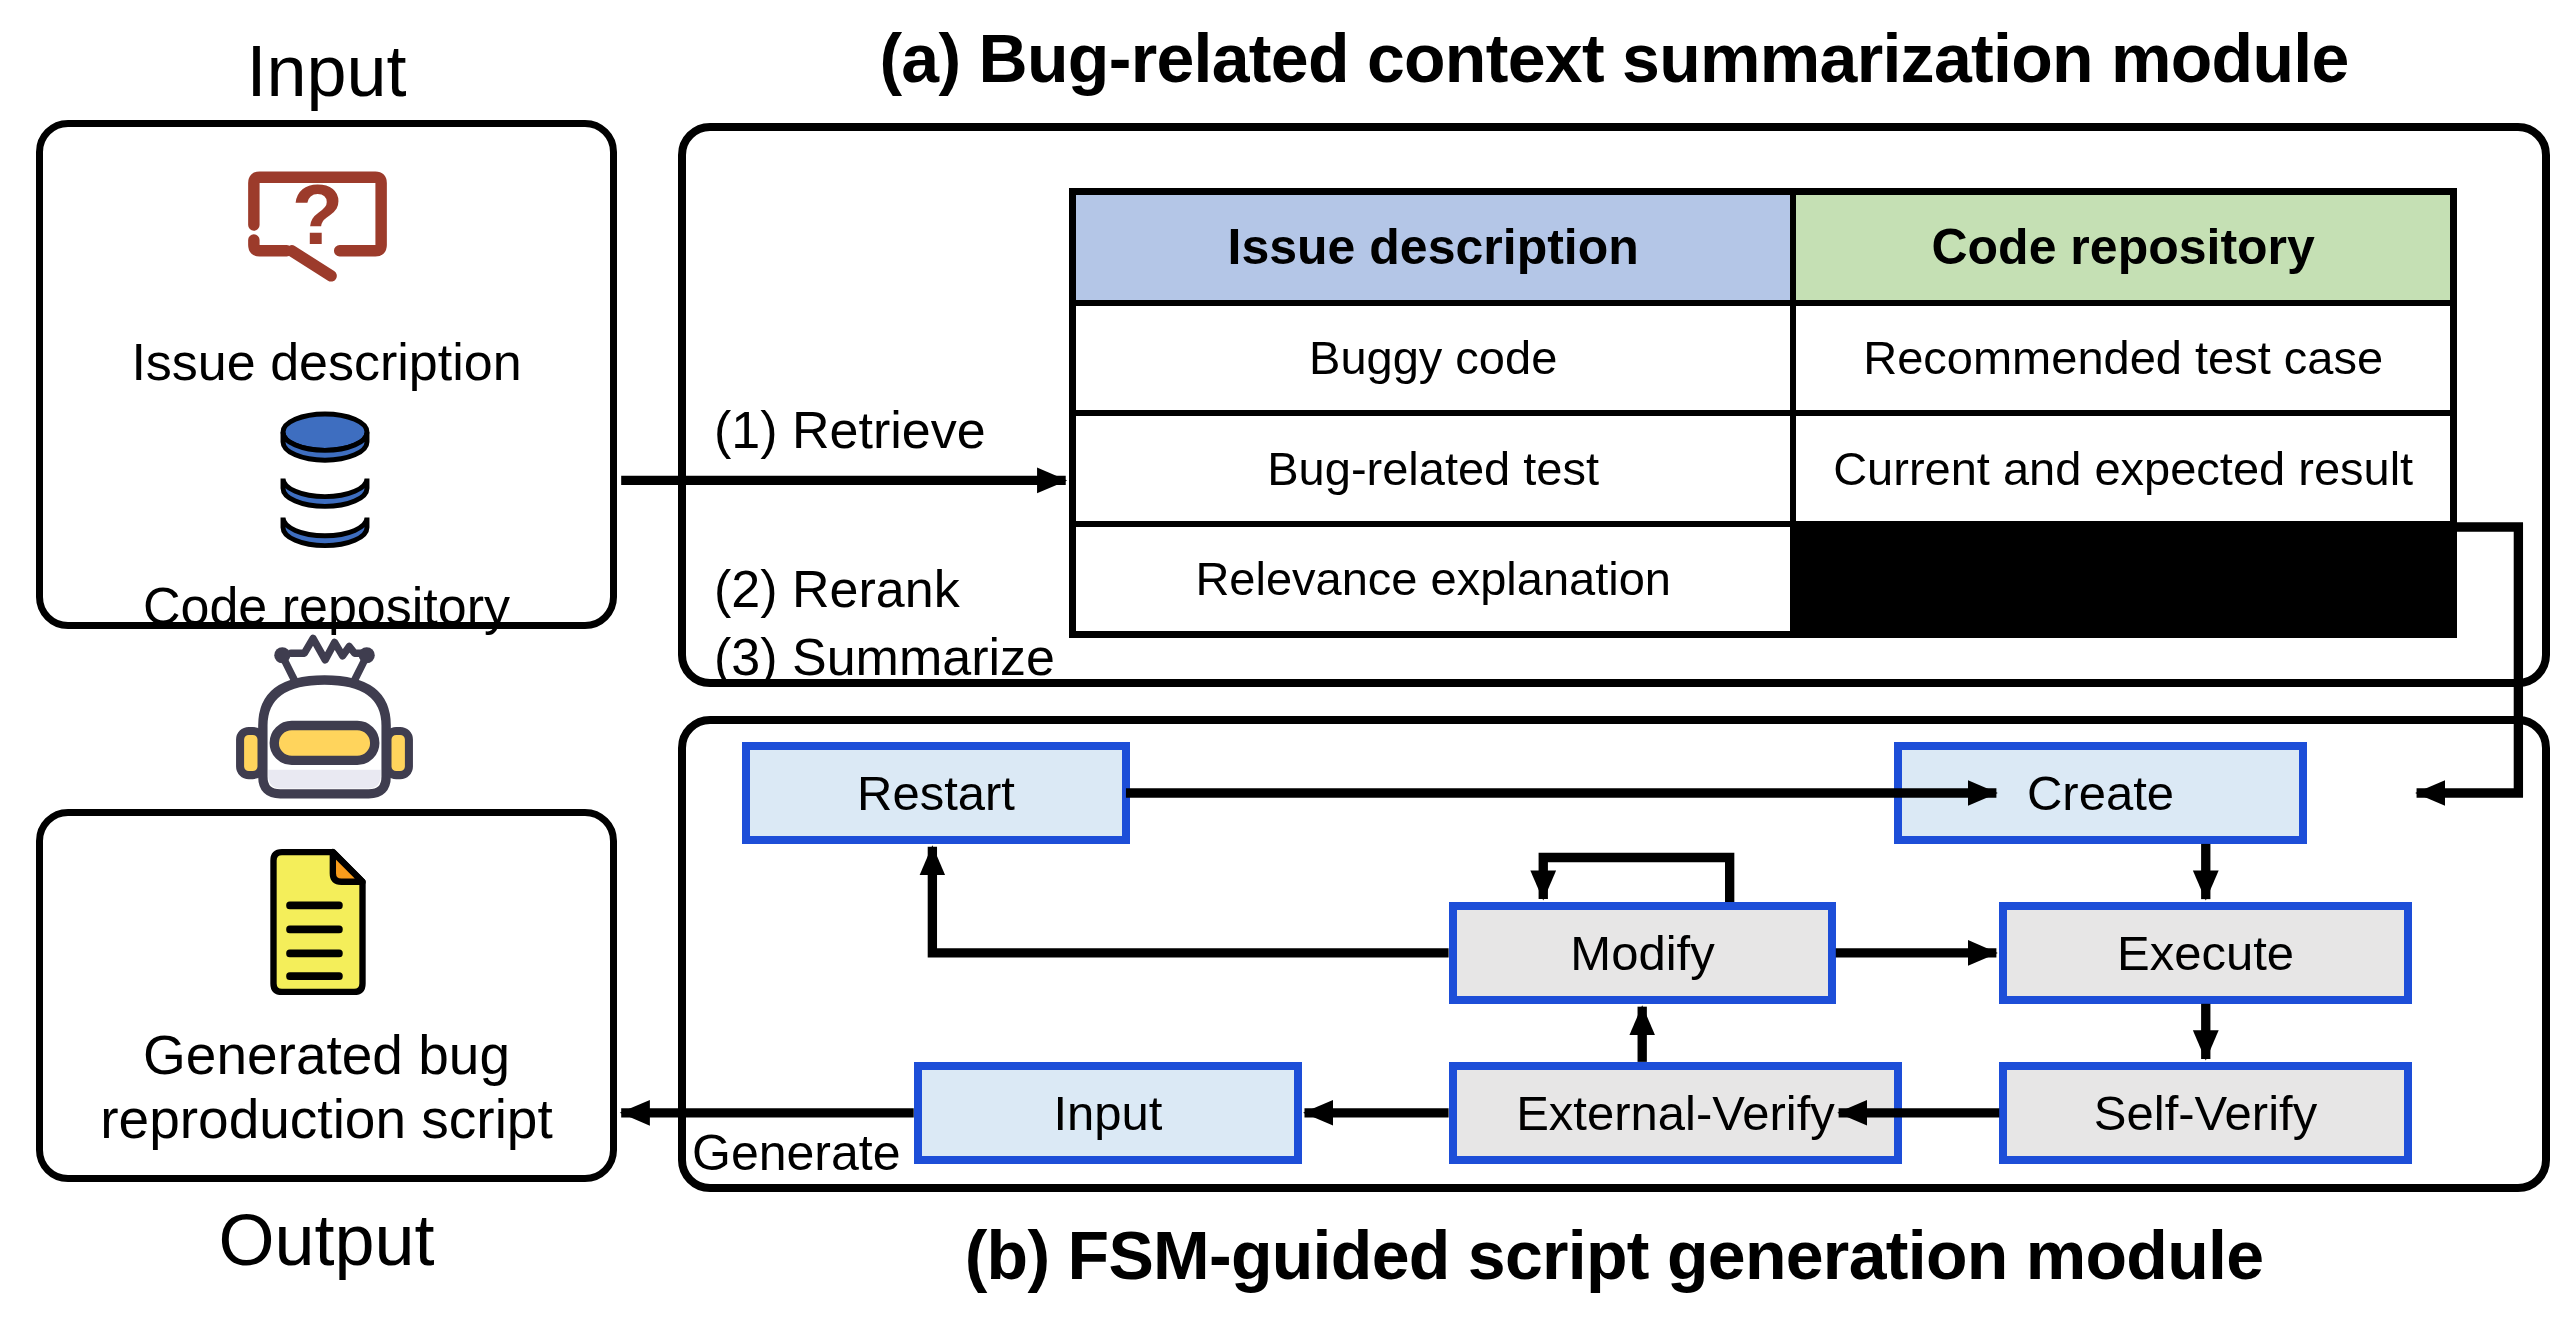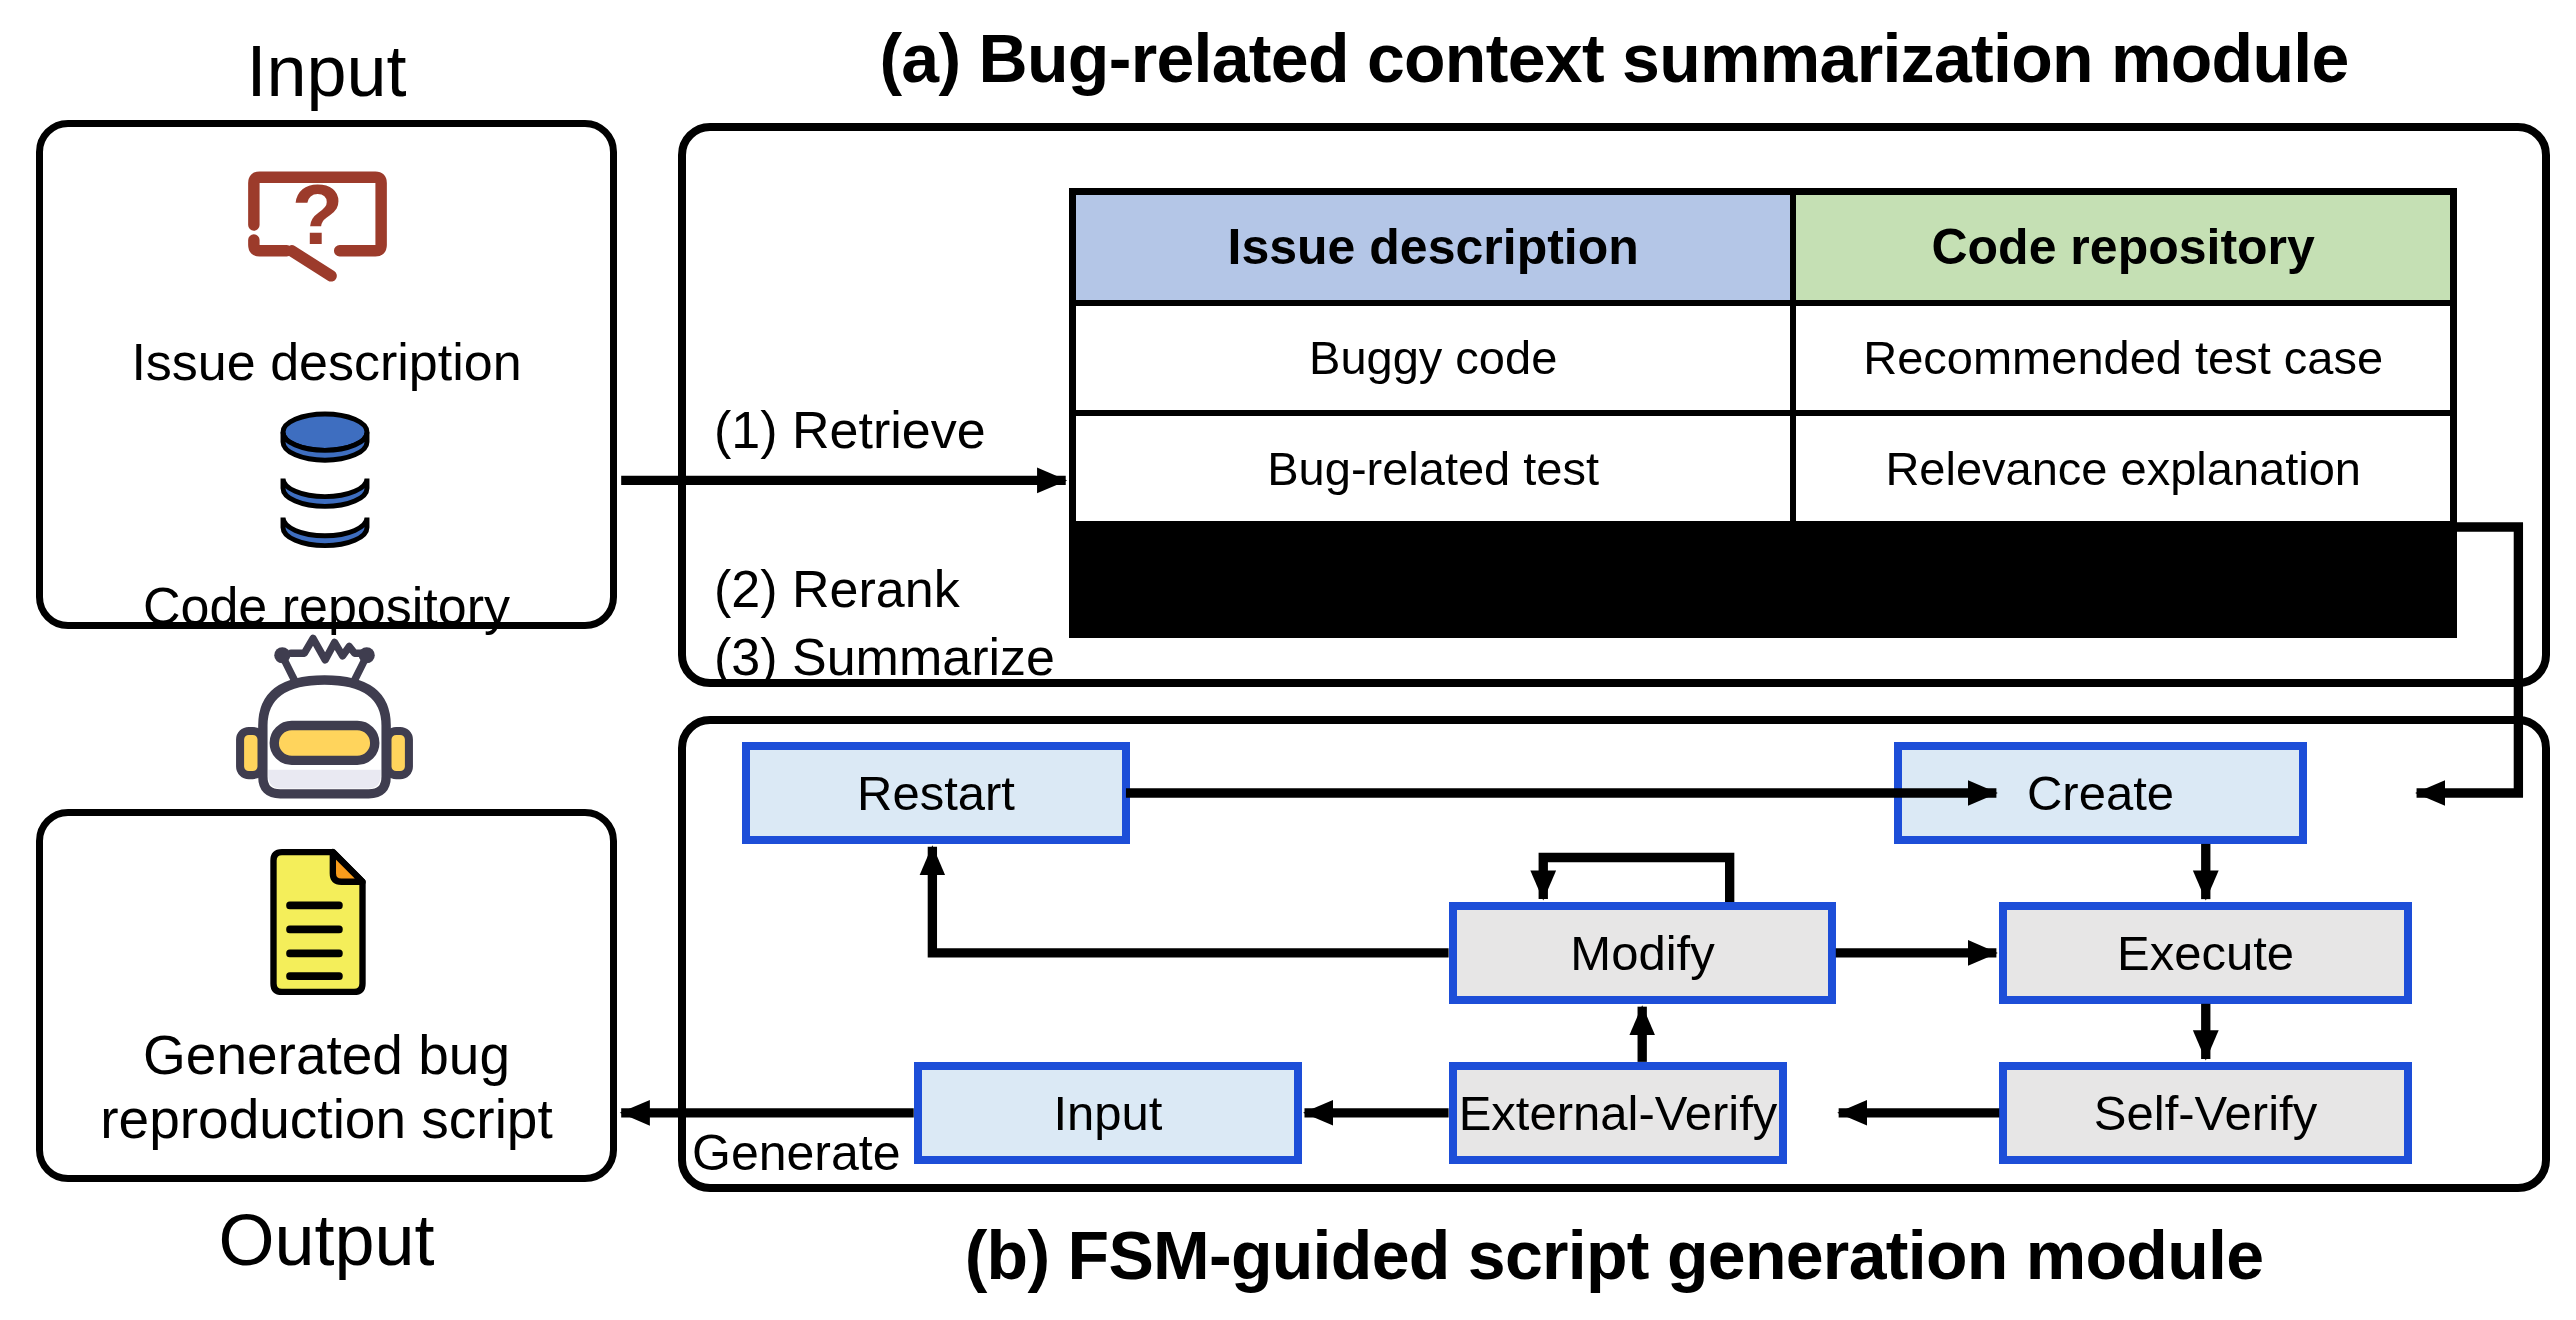--- a/index.html
+++ b/index.html
@@ -98,31 +98,32 @@
 <div class="abs step-label" style="left:714px;top:362px;width:344px;height:59px;">(1) Retrieve</div>
 <div class="abs step-label" style="left:714px;top:521px;width:344px;height:59px;">(2) Rerank</div>
 <div class="abs step-label" style="left:714px;top:589px;width:344px;height:59px;">(3) Summarize</div>
 
 <div class="abs ctx-table" style="left:1069px;top:188px;width:1388px;height:450px;">
   <div class="cell hdr hdr-blue">Issue description</div>
   <div class="cell hdr hdr-green">Code repository</div>
   <div class="cell">Buggy code</div>
   <div class="cell">Recommended test case</div>
   <div class="cell">Bug-related test</div>
+  <div class="cell">Current and expected result</div>
   <div class="cell">Relevance explanation</div>
 </div>
 
 <div class="abs module-box" style="left:678px;top:716px;width:1872px;height:476px;"></div>
 
 <div class="abs state state-blue" style="left:742px;top:742px;width:388px;height:102px;">Restart</div>
 <div class="abs state state-blue" style="left:1894px;top:742px;width:413px;height:102px;">Create</div>
 <div class="abs state state-gray" style="left:1449px;top:902px;width:387px;height:102px;">Modify</div>
 <div class="abs state state-gray" style="left:1999px;top:902px;width:413px;height:102px;">Execute</div>
 <div class="abs state state-gray" style="left:1999px;top:1062px;width:413px;height:102px;">Self-Verify</div>
-<div class="abs state state-gray" style="left:1449px;top:1062px;width:338px;height:102px;">External-Verify</div>
+<div class="abs state state-gray" style="left:1449px;top:1062px;width:453px;height:102px;">External-Verify</div>
 <div class="abs state state-blue" style="left:914px;top:1062px;width:388px;height:102px;">Input</div>
 
 <div class="abs gen-label" style="left:692px;top:1124px;width:308px;height:57px;">Generate</div>
 
 <div class="abs lbl module-title" style="left:678px;top:1212px;width:1872px;height:86px;">(b) FSM-guided script generation module</div>
 
 <svg id="edges" width="2576" height="1320" viewBox="0 0 3592 1841">
   <defs>
     <marker id="ah" markerUnits="userSpaceOnUse" markerWidth="46" markerHeight="38" refX="40" refY="18" orient="auto">
       <polygon points="0,0 42,18 0,36" fill="#000"></polygon>

